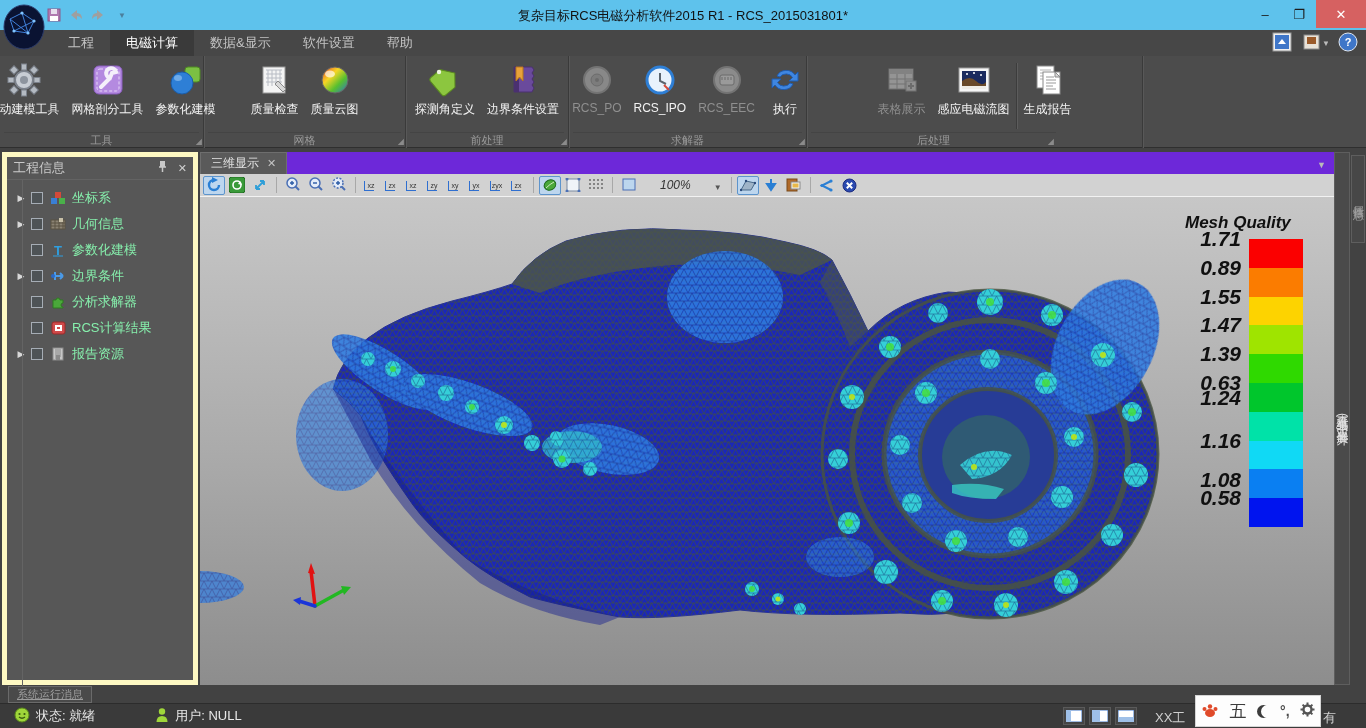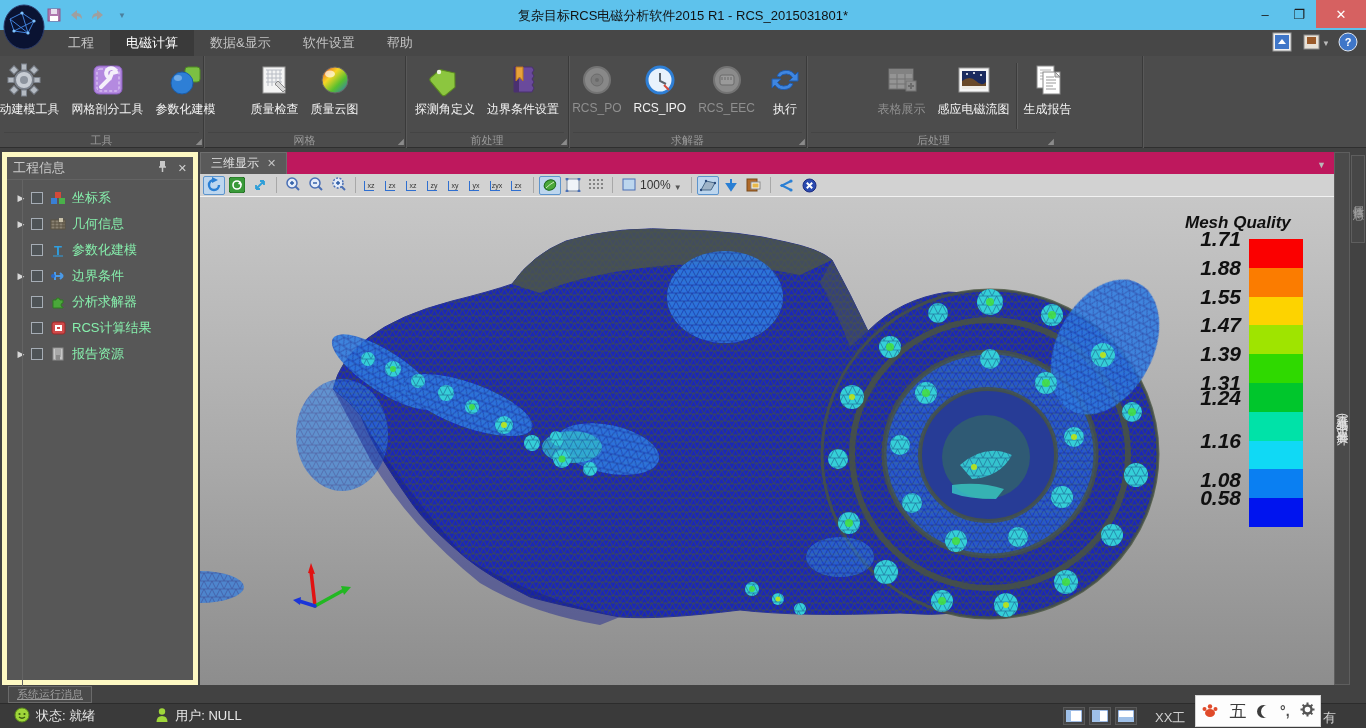--- a/index.html
+++ b/index.html
@@ -38,31 +38,31 @@
   #ppanel-hd .sp { flex:1; }
   #ptree { position:relative; padding-top:5px; }
   #ptree:before { content:""; position:absolute; left:15px; top:0; bottom:-440px; width:1px; background:#646464; }
   .trow { display:flex; align-items:center; height:26px; padding-left:4px; }
   .texp { width:20px; text-align:center; font-size:9px; color:#d8d8d8; }
   .tchk { width:12px; height:12px; border:1px solid #a6adb5; background:#4e5356; margin-right:6px; flex:none; }
   .tico { width:18px; height:16px; margin-right:5px; flex:none; display:flex; align-items:center; justify-content:center; }
   .ttx { color:#86efac; font-size:13px; white-space:nowrap; }
   
   #vgroup { position:absolute; left:200px; top:152px; width:1134px; height:533px; }
-  #vtabbar { height:22px; background:#be185d; display:flex; align-items:flex-end; }
+  #vtabbar { height:22px; background:#6d28d9; display:flex; align-items:flex-end; }
   .vtab { height:22px; background:#5a5a5a; color:#e2e2e2; font-size:12px; display:flex; align-items:center; gap:8px; padding:0 10px; border:1px solid #6e6e6e; border-bottom:none; }
   .vtab .x { color:#c4c4c4; font-size:11px; }
   #vtab-dd { margin-left:auto; color:#b9b9b9; font-size:9px; padding:0 8px 4px 0; }
   #vtoolbar { height:23px; background:#d2d2d2; border-bottom:1px solid #f2f2f2; display:flex; align-items:center; padding-left:3px; gap:1px; }
   .tbtn { width:22px; height:19px; display:flex; align-items:center; justify-content:center; border:1px solid transparent; border-radius:2px; }
   .tbtn.sel { background:#bdd6ee; border-color:#5d94cc; }
   .tsep { width:1px; height:16px; background:#a8a8a8; margin:0 4px; }
   .vwbtn { width:20px; height:18px; font-size:7px; color:#333; display:flex; align-items:center; justify-content:center; position:relative; }
   .vwbtn:after { content:""; position:absolute; left:3px; bottom:3px; width:9px; height:9px; border-left:1.5px solid #2f6fd0; border-bottom:1.5px solid #2f6fd0; }
-  #zoomlvl { display:flex; align-items:flex-end; gap:3px; font-size:12px; color:#333; padding:0 4px; }
+  #zoomlvl { display:flex; align-items:flex-end; gap:23px; font-size:12px; color:#333; padding:0 4px;font-style:italic; }
   #canvas { position:relative; width:1134px; height:488px; background:linear-gradient(#c7c7c7,#a9a9a9 55%,#8d8d8d); overflow:hidden; }
   
   #legend { position:absolute; left:975px; top:14px; width:152px; height:330px; color:#101010; }
   #legend-title { position:absolute; left:10px; top:2px; font-size:17px; font-weight:bold; font-style:italic; }
   #legend-labels { position:absolute; left:0; top:0; width:66px; height:330px; }
   #legend-labels .lab { position:absolute; right:0; width:66px; text-align:right; font-size:21px; font-weight:bold; font-style:italic; line-height:24px; }
   #legend-colorbar { position:absolute; left:74px; top:28px; width:54px; height:288px; display:flex; flex-direction:column; }
   #legend-colorbar .band { flex:1; }
   
   #rightbar { position:absolute; left:1334px; top:152px; width:16px; height:533px; background:#4a4a4a; border:1px solid #5e5e5e; display:flex; align-items:center; justify-content:center; }
@@ -717,25 +717,25 @@
         <path d="M141 389 L151 390 L144 398 Z" fill="#22b822" stroke="none"></path>
         <line x1="115" y1="409" x2="99" y2="404" stroke="#1b35d8"></line>
         <path d="M101 400 L93 403 L100 408 Z" fill="#1b35d8" stroke="none"></path>
       </g>
     </svg>
     
     <div id="legend">
       <div id="legend-title">Mesh Quality</div>
       <div id="legend-labels">
           <div class="lab" style="top: 16px;">1.71</div>
-          <div class="lab" style="top: 44.8px;">1.88</div>
+          <div class="lab" style="top: 44.8px;">0.89</div>
           <div class="lab" style="top: 73.6px;">1.55</div>
           <div class="lab" style="top: 102.4px;">1.47</div>
           <div class="lab" style="top: 131.2px;">1.39</div>
-          <div class="lab" style="top: 160px;">1.31</div>
+          <div class="lab" style="top: 160px;">0.63</div>
           <div class="lab" style="top: 175px;">1.24</div>
           <div class="lab" style="top: 217.6px;">1.16</div>
           <div class="lab" style="top: 257px;">1.08</div>
           <div class="lab" style="top: 275.2px;">0.58</div>
         </div>
       <div id="legend-colorbar">
           <div class="band" style="background: rgb(251, 0, 0);"></div>
           <div class="band" style="background: rgb(251, 124, 0);"></div>
           <div class="band" style="background: rgb(253, 211, 0);"></div>
           <div class="band" style="background: rgb(159, 228, 0);"></div>

